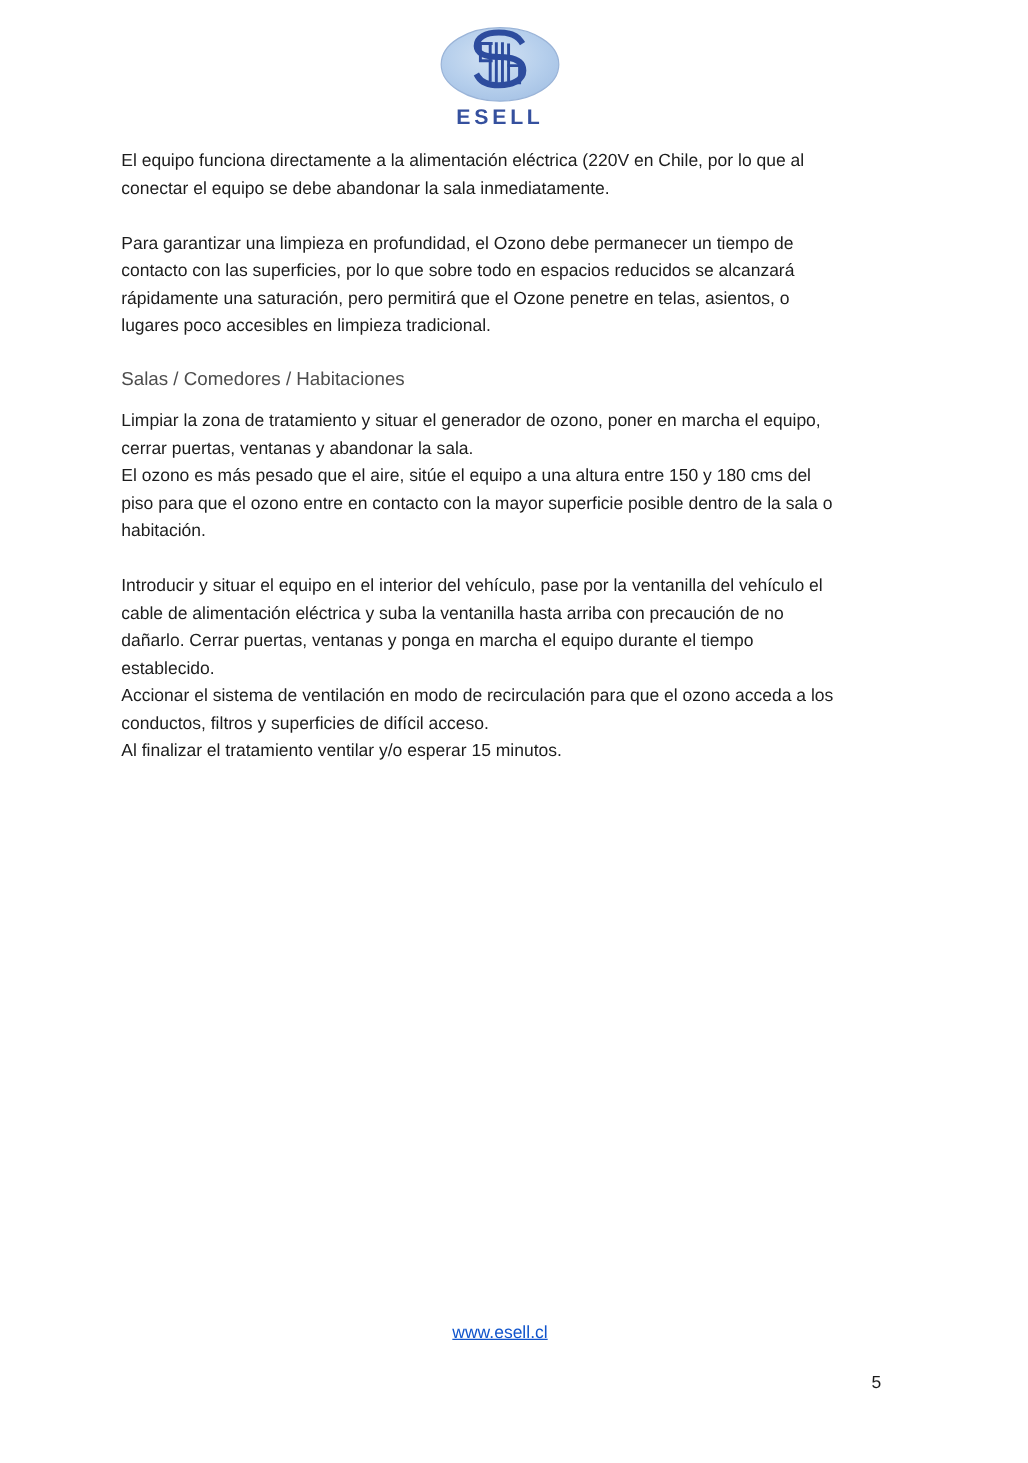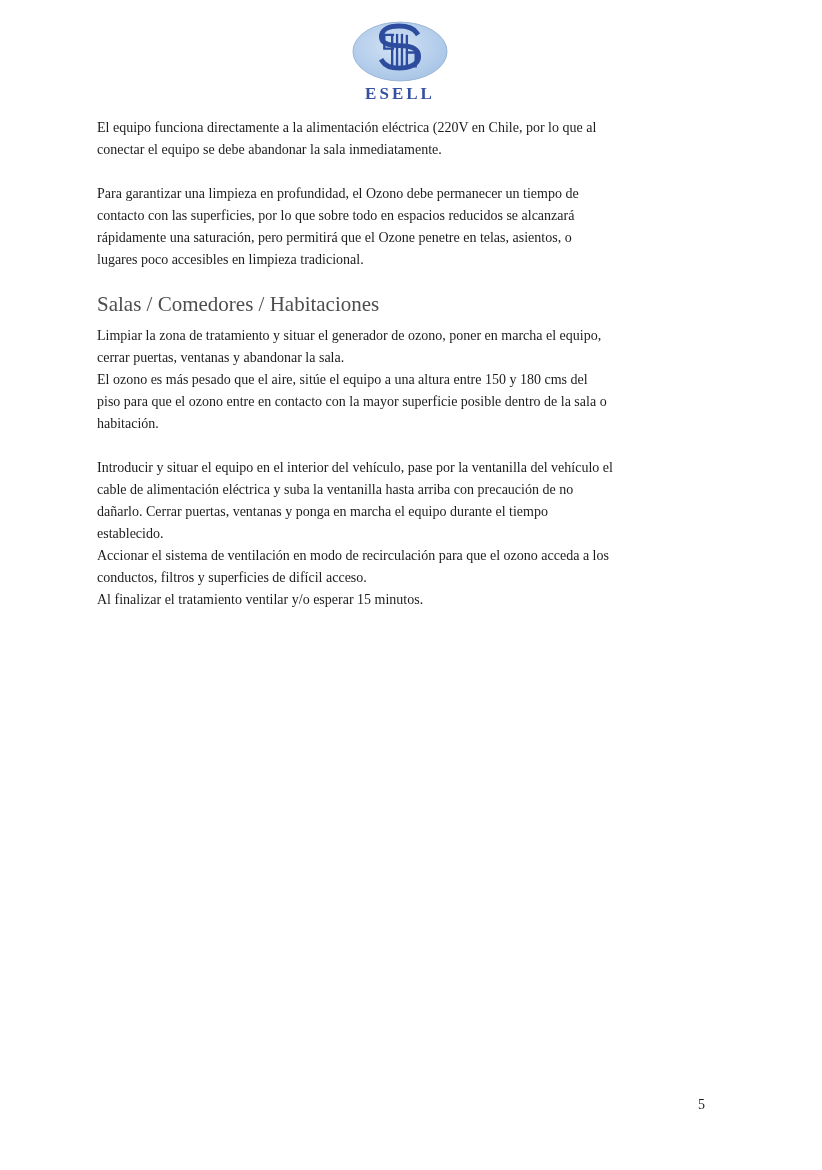--- a/index.html
+++ b/index.html
@@ -5,21 +5,21 @@
   html, body {
     margin: 0;
     padding: 0;
     background: #ffffff;
   }
   .page {
     position: relative;
     width: 800px;
     height: 1170px;
     background: #ffffff;
-    font-family: Liberation Serif, serif;
+    font-family: Liberation Sans, sans-serif;
     color: #1c1c1c;
     overflow: hidden;
   }
   .logo-block {
     padding-top: 20px;
     text-align: center;
   }
   .logo-block svg {
     display: block;
     margin: 0 auto;
@@ -36,21 +36,21 @@
   }
   h1 {
     margin: 0 0 15px 0;
     font-size: 21px;
     font-weight: 500;
     color: #1a1a1a;
     line-height: 26px;
   }
   h2 {
     margin: 0 0 10px 0;
-    font-size: 21px;
+    font-size: 15px;
     font-weight: 400;
     color: #4d4d4d;
     line-height: 22px;
   }
   h2.vehiculos {
     margin-top: 12px;
   }
   p {
     margin: 0 0 22px 0;
     font-size: 14px;
@@ -129,17 +129,20 @@
     <p>Introducir y situar el equipo en el interior del vehículo, pase por la ventanilla del vehículo el
 cable de alimentación eléctrica y suba la ventanilla hasta arriba con precaución de no
 dañarlo. Cerrar puertas, ventanas y ponga en marcha el equipo durante el tiempo
 establecido.
 Accionar el sistema de ventilación en modo de recirculación para que el ozono acceda a los
 conductos, filtros y superficies de difícil acceso.
 Al finalizar el tratamiento ventilar y/o esperar 15 minutos.</p>
   </div>
 
   <div class="footer">
+    <div>
+      <a href="#">www.esell.cl</a>
+    </div>
   </div>
 
   <div class="page-number">5</div>
 
 </div>
 
 </body></html>

